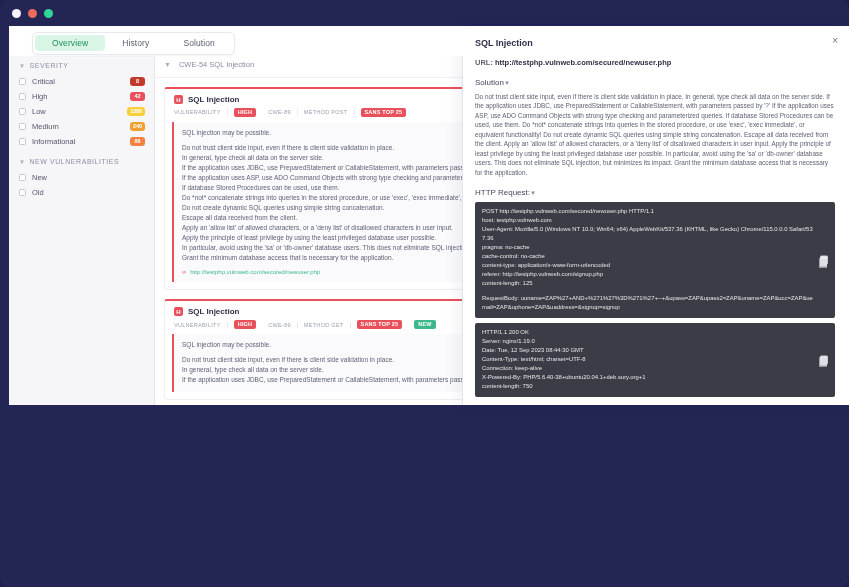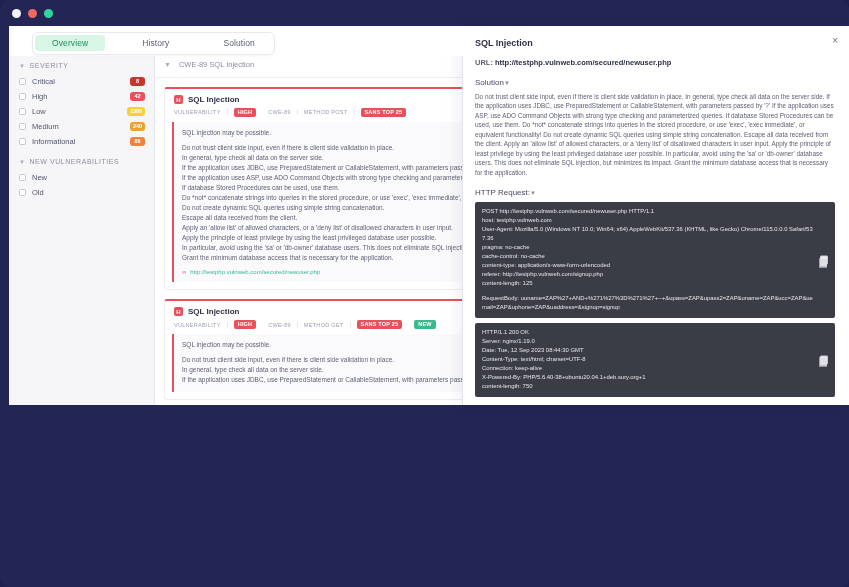--- a/index.html
+++ b/index.html
@@ -50,21 +50,20 @@
   }
   .tabs {
     margin: 4px 0 0 23px;
     background: #ffffff;
     border: 1px solid #e8e8ef;
     border-radius: 6px;
     display: flex; align-items: center;
     height: 23px;
     padding: 2px;
     box-shadow: 0 1px 2px rgba(30,33,80,.05);
-    gap: 20px;
   }
   .tab {
     font-size: 8.5px; color: #5d6072;
     padding: 3px 17px; border-radius: 4px;
     white-space: nowrap; cursor: pointer;
     letter-spacing: .1px;
   }
   .tab.active { background: #d9f5e6; color: #1d8f5e; }
 
   .sidebar-inner { padding: 36px 0 0 10px; }
@@ -270,21 +269,21 @@
               <span class="cbx"></span>
               <span class="filter-label">Old</span>
             </div>
           </div>
         </div>
     </div>
 
     <div class="list-pane">
       <div class="cwe-head">
         <span class="caret">▼</span>
-        <span>CWE-89 SQL Injection</span>
+        <span>CWE-54 SQL Injection</span>
       </div>
       <div id="cards">
           <div class="card">
             <div class="card-head">
               <div class="card-title-row">
                 <span class="sev-chip">H</span>
                 <span class="card-title">SQL Injection</span>
               </div>
               <div class="meta-row">
                 <span class="meta-item">VULNERABILITY</span>

